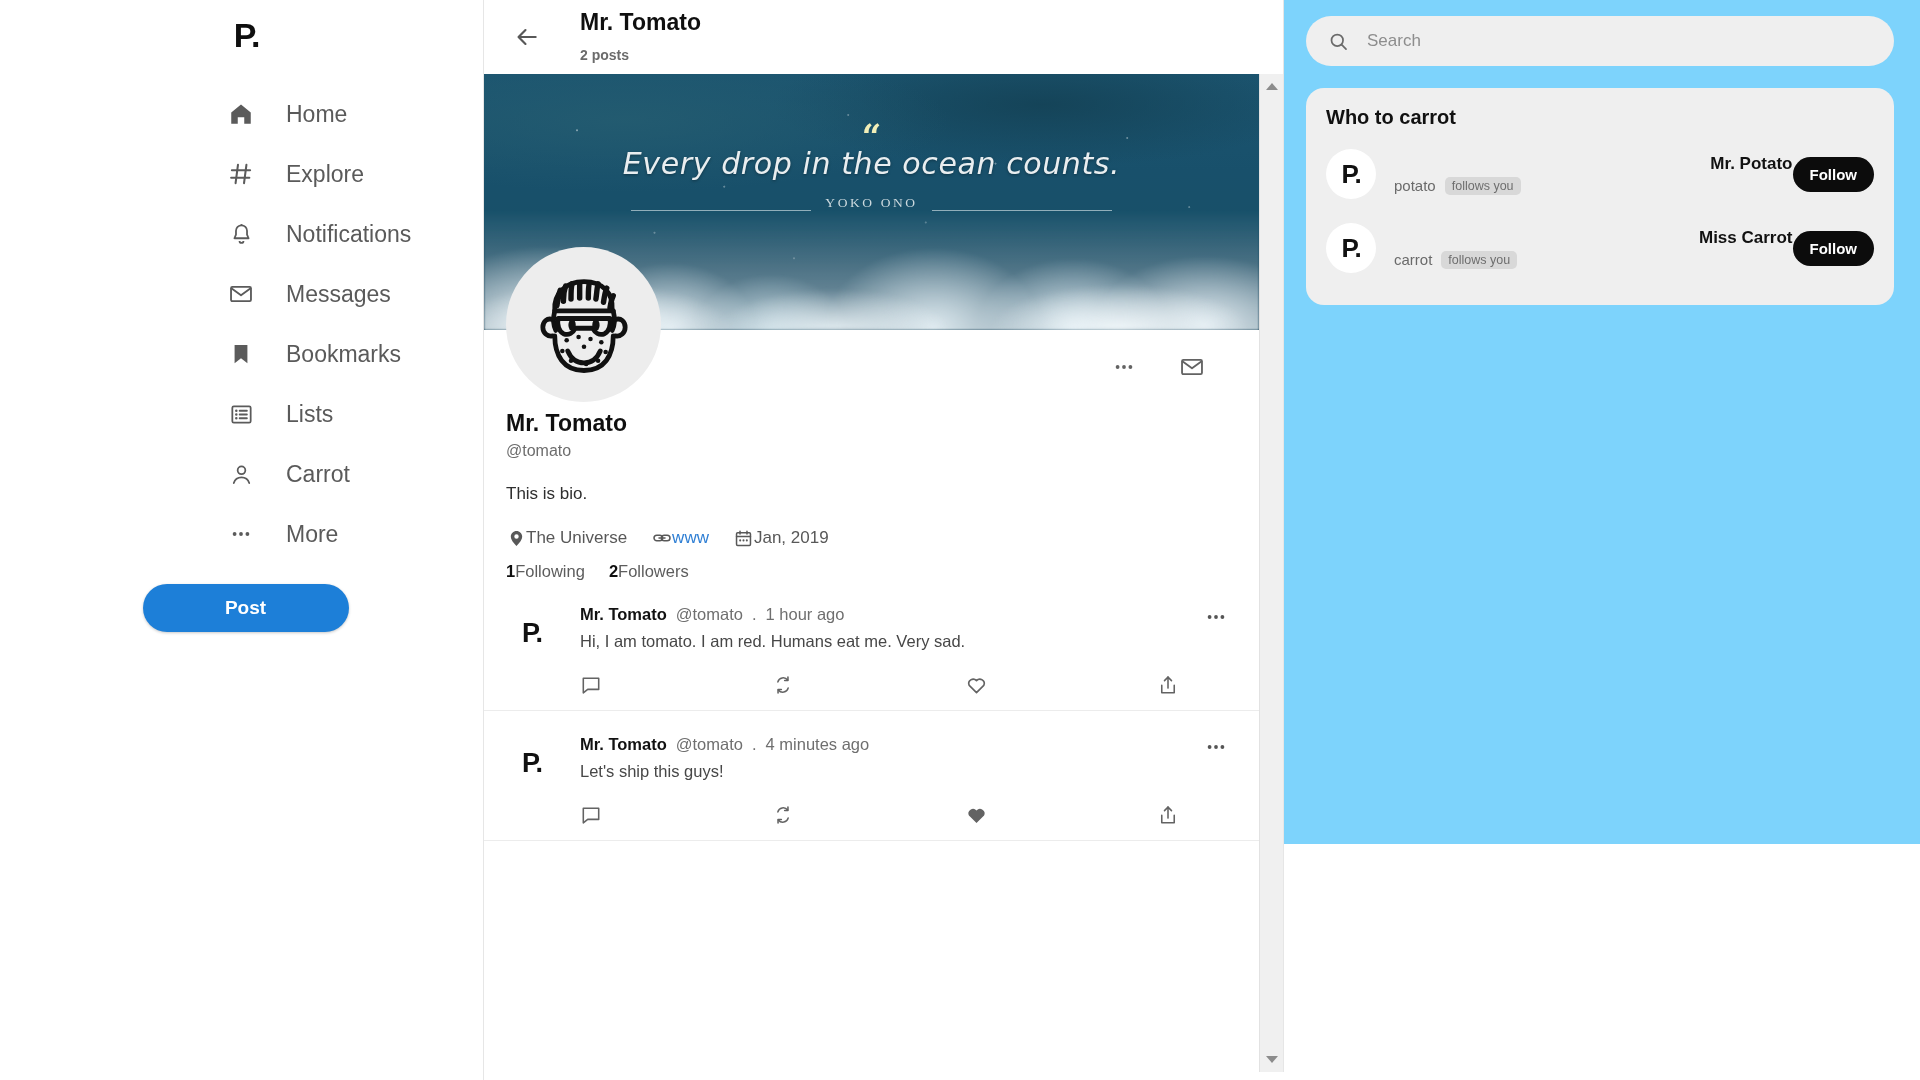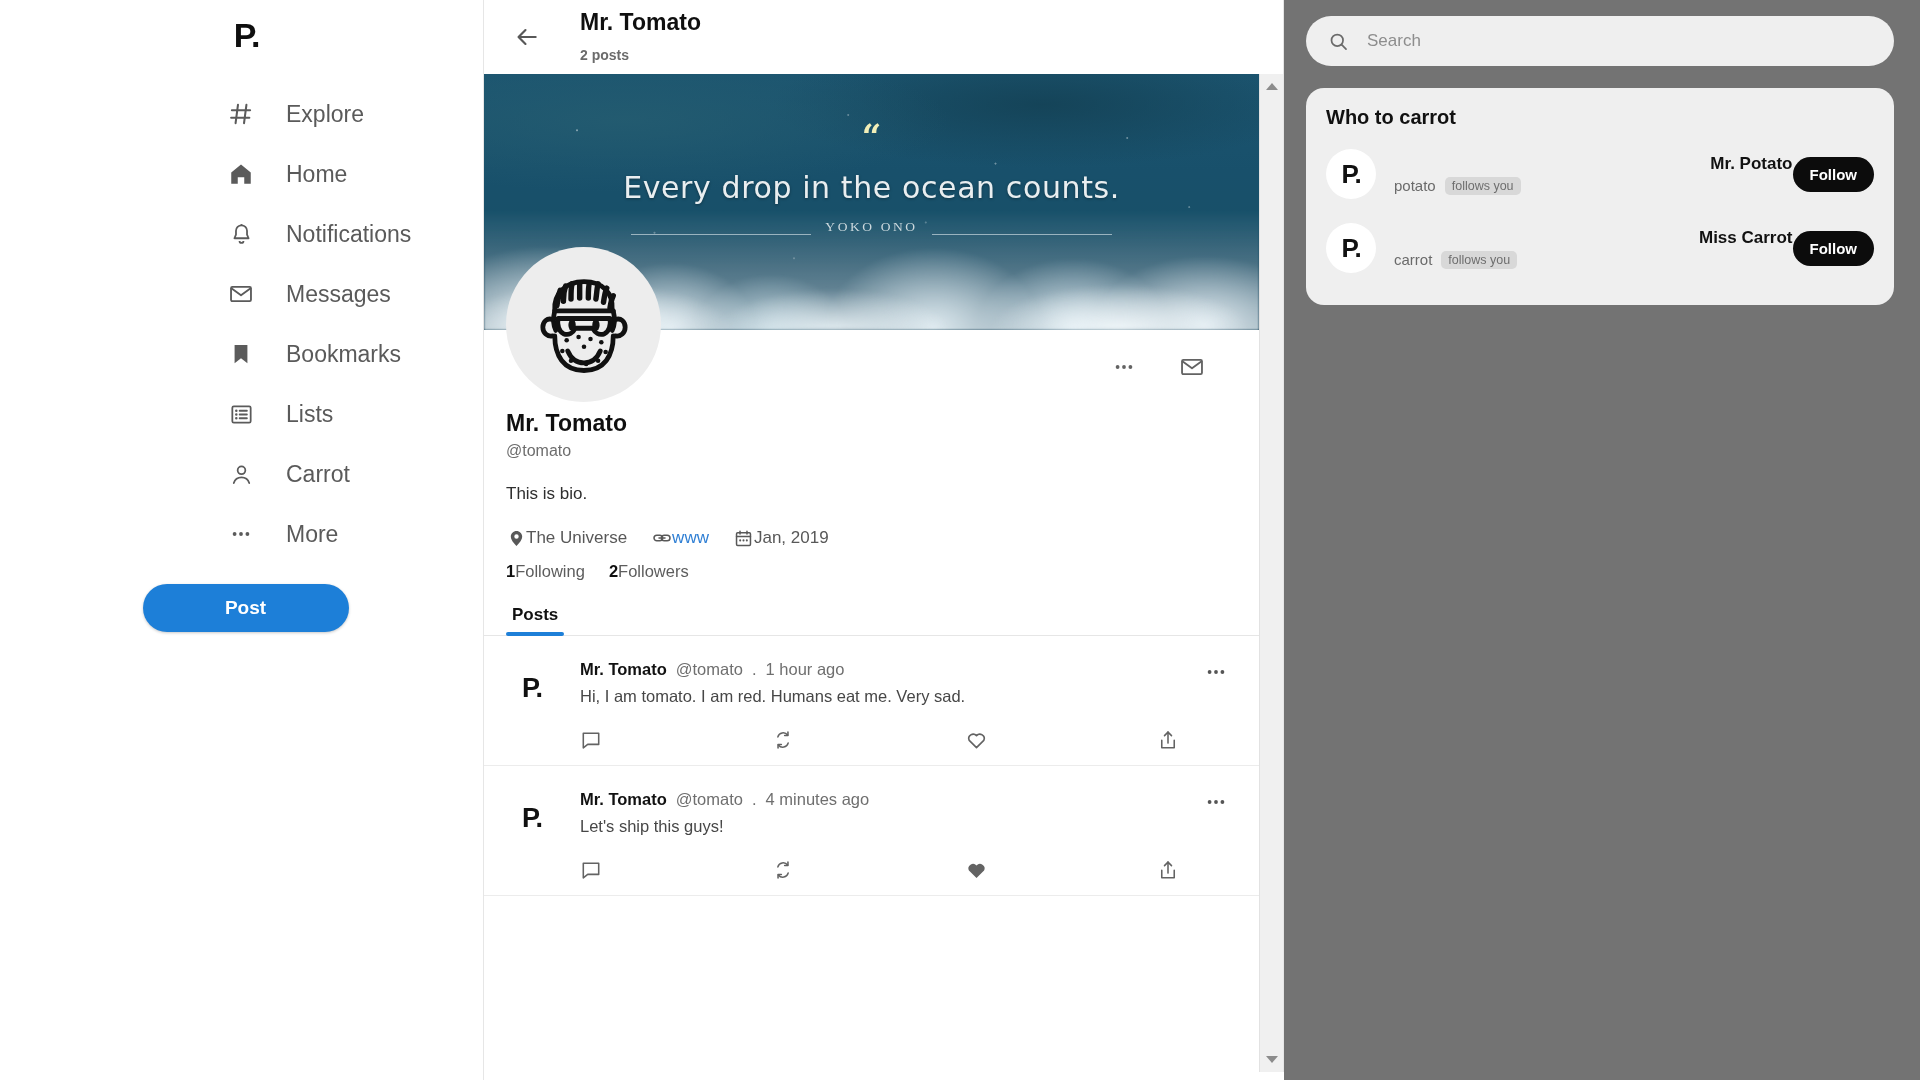--- a/index.html
+++ b/index.html
@@ -165,24 +165,24 @@
     text-align: center; z-index: 3;
   }
   .quote-mark {
     font-family: "DejaVu Serif", serif;
     font-size: 34px;
     color: #f2efb8;
     line-height: 20px;
     font-weight: 700;
   }
   .quote-text {
-    margin-top: 24px;
     font-family: "DejaVu Sans", sans-serif;
     font-size: 30px;
     color: #e9eef0;
+    font-style: italic;
     letter-spacing: 0.6px;
     text-shadow: 0 1px 3px rgba(0,0,0,0.35);
   }
   .quote-attr-row {
     margin-top: 14px;
     display: flex; align-items: flex-end; justify-content: center;
     gap: 14px;
   }
   .attr-rule { width: 180px; height: 1px; background: rgba(226,236,240,0.6); }
   .quote-attr {
@@ -315,22 +315,22 @@
     display: flex; flex-direction: column;
     justify-content: space-between; align-items: center;
     padding: 4px 0;
   }
   .sb-arrow { color: #8c8c8c; cursor: pointer; }
   .sb-thumb { flex:1; width: 100%; }
 
   
   .right-sidebar {
     flex: 1;
-    height: 1080px;
-    background: #737373;
+    height: 844px;
+    background: #7dd3fc;
     padding: 16px 26px 0 22px;
   }
   .search-bar {
     height: 50px;
     background: #efefef;
     border-radius: 26px;
     display: flex; align-items: center;
     padding: 0 22px;
     gap: 16px;
     cursor: text;
@@ -395,34 +395,34 @@
 
 <div class="app">
 
   <div class="left-sidebar">
     <div class="logo">P.</div>
 
     <div class="nav">
 
       <div class="nav-item">
         <span class="nav-icon">
+          <svg width="26" height="26" viewBox="0 0 24 24" fill="currentColor">
+              <path d="M12 3.2 3 10.6V21h6v-6h6v6h6V10.6z"></path>
+            </svg>
+        </span>
+        <span class="nav-label">Home</span>
+      </div>
+
+      <div class="nav-item">
+        <span class="nav-icon">
           <svg width="26" height="26" viewBox="0 0 24 24" fill="none" stroke="currentColor" stroke-width="1.9" stroke-linecap="round">
               <path d="M9.2 3.5 7 20.5M17 3.5l-2.2 17M3.6 8.6h16.8M2.9 15.4h16.8"></path>
             </svg>
         </span>
         <span class="nav-label">Explore</span>
-      </div>
-
-      <div class="nav-item">
-        <span class="nav-icon">
-          <svg width="26" height="26" viewBox="0 0 24 24" fill="currentColor">
-              <path d="M12 3.2 3 10.6V21h6v-6h6v6h6V10.6z"></path>
-            </svg>
-        </span>
-        <span class="nav-label">Home</span>
       </div>
 
       <div class="nav-item">
         <span class="nav-icon">
           <svg width="25" height="25" viewBox="0 0 24 24" fill="none" stroke="currentColor" stroke-width="1.7" stroke-linejoin="round">
               <path d="M12 3.2a5.3 5.3 0 0 0-5.3 5.3v3.6L5.2 15.6h13.6l-1.5-3.5V8.5A5.3 5.3 0 0 0 12 3.2z"></path>
               <path d="M10.1 18.2a1.9 1.9 0 0 0 3.8 0"></path>
               <path d="M12 2v1.2"></path>
             </svg>
         </span>
@@ -600,23 +600,20 @@
           <div class="profile-counts">
             <span>
               <span class="count-num">1</span><span>Following</span>
             </span>
             <span>
               <span class="count-num">2</span><span>Followers</span>
             </span>
           </div>
         </div>
 
-        <div class="tabs">
-          <div class="tab active">Posts</div>
-        </div>
 
         <div class="post">
           <div class="post-avatar">P.</div>
           <div class="post-body">
             <div class="post-head">
               <span class="post-author">Mr. Tomato</span>
               <span class="post-handle">@tomato</span>
               <span class="post-dot">.</span>
               <span class="post-time">1 hour ago</span>
             </div>

